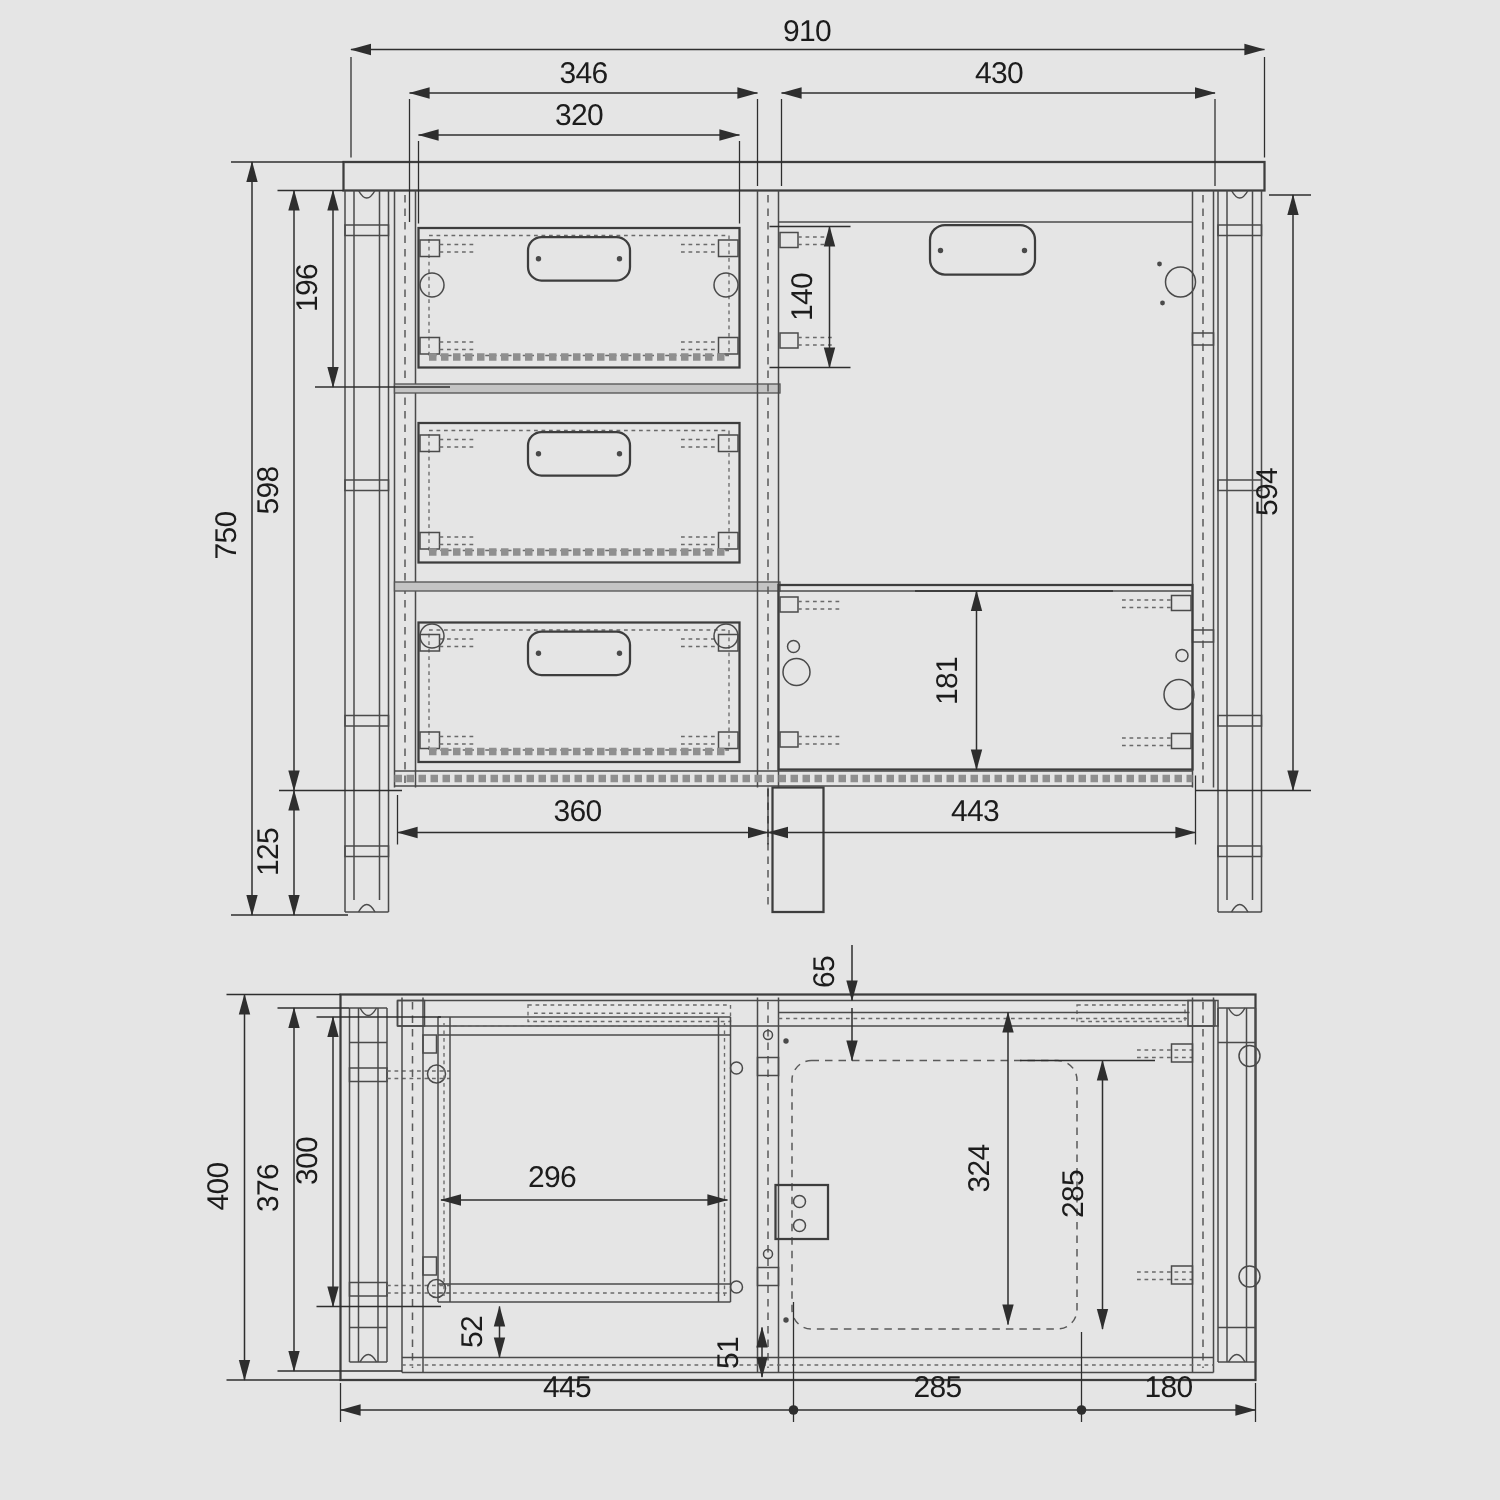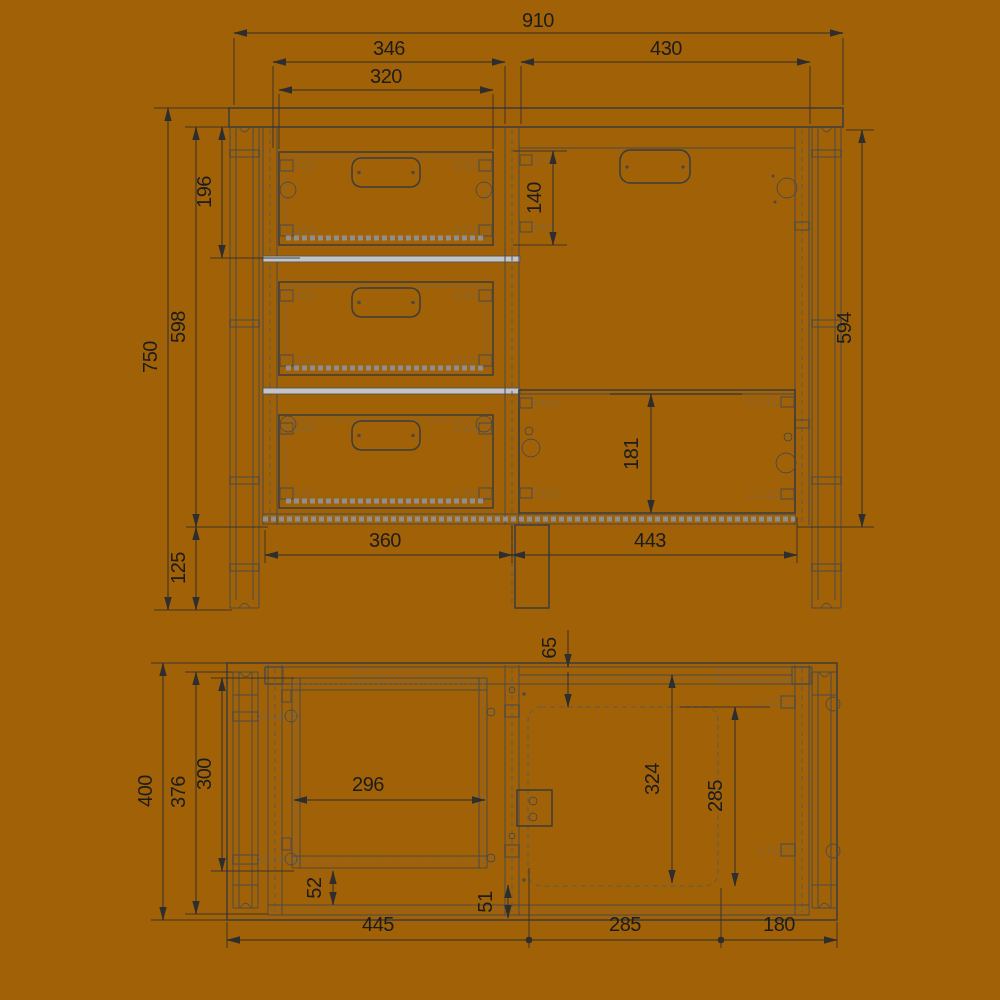--- a/index.html
+++ b/index.html
@@ -1,16 +1,16 @@
 <!DOCTYPE html>
 <html><head>
 <meta charset="utf-8">
 <style>
   html,body{margin:0;padding:0;background:#ffffff;}
-  .page{width:1000px;height:1000px;background:#a16207;position:relative;font-family:"Liberation Sans",sans-serif;}
+  .page{width:1000px;height:1000px;background:#e5e5e5;position:relative;font-family:"Liberation Sans",sans-serif;}
   svg{display:block;}
   .ln{stroke:#4a4a4a;stroke-width:1;fill:none;}
   .ln2{stroke:#3d3d3d;stroke-width:1.5;fill:none;}
   .dash{stroke:#5a5a5a;stroke-width:1;fill:none;stroke-dasharray:5 4;}
   .dash2{stroke:#6a6a6a;stroke-width:.9;fill:none;stroke-dasharray:2.5 2.5;}
   .hatch{stroke:#8f8f8f;stroke-width:5;fill:none;stroke-dasharray:5 3;}
   .band{fill:#c4c4c4;stroke:#555555;stroke-width:.9;}
   .dim{stroke:#2e2e2e;stroke-width:1;fill:none;}
   .ext{stroke:#2e2e2e;stroke-width:.85;fill:none;}
   .dot{fill:#2e2e2e;}

